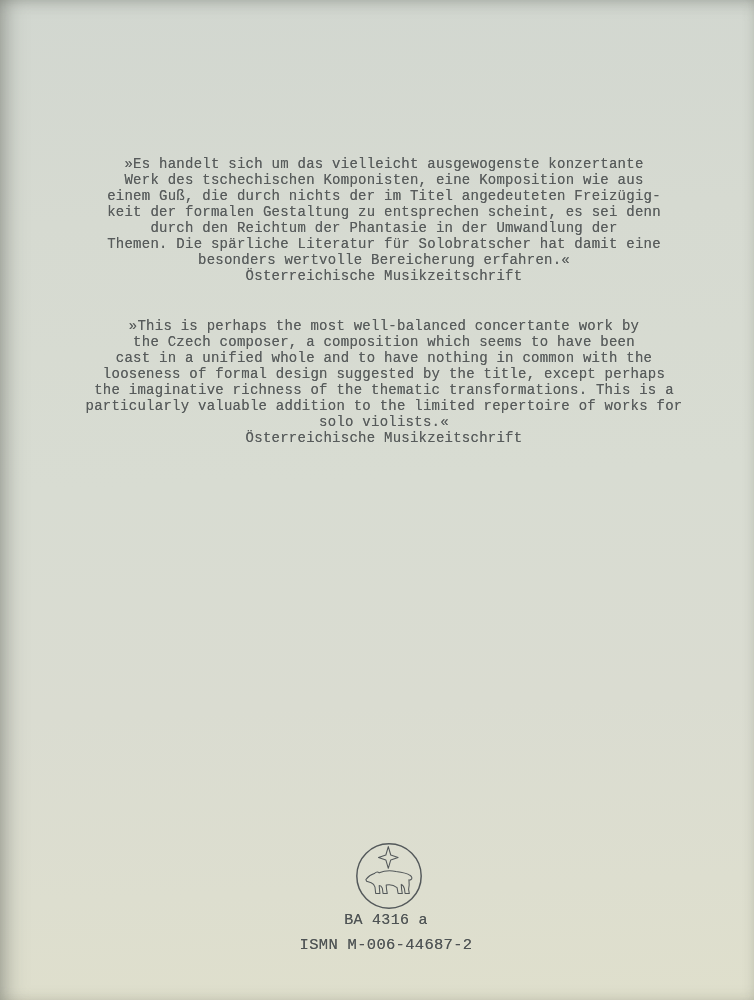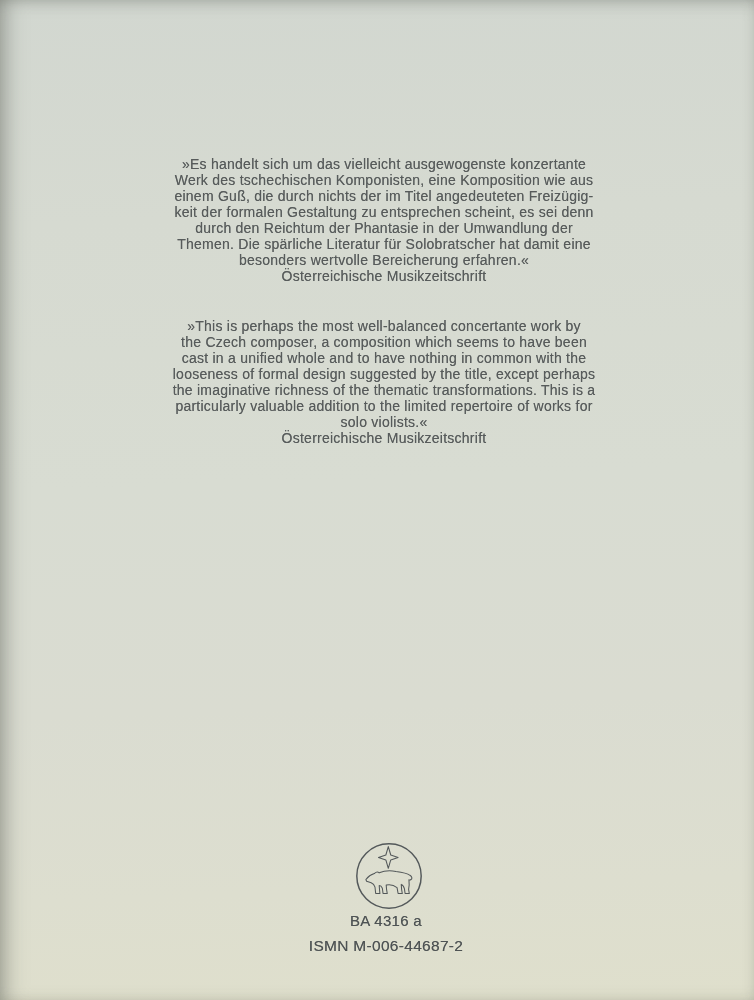--- a/index.html
+++ b/index.html
@@ -22,20 +22,21 @@
       #d6dad1 22%,
       #d8dcd2 48%,
       #dadcd1 70%,
       #dddecf 88%,
       #dfdfcc 100%);
     box-shadow:
       inset 16px 0 22px -12px rgba(96,100,92,0.55),
       inset -6px 0 16px -11px rgba(96,100,92,0.30),
       inset 0 10px 18px -11px rgba(96,100,92,0.40),
       inset 0 -6px 16px -11px rgba(150,146,115,0.28);
+    font-family: Liberation Mono, monospace;
   }
   .quote {
     position: absolute;
     left: 0;
     width: 754px;
     text-align: center;
     color: #575b5b;
     font-size: 14px;
     line-height: 16px;
     letter-spacing: 0.25px;

